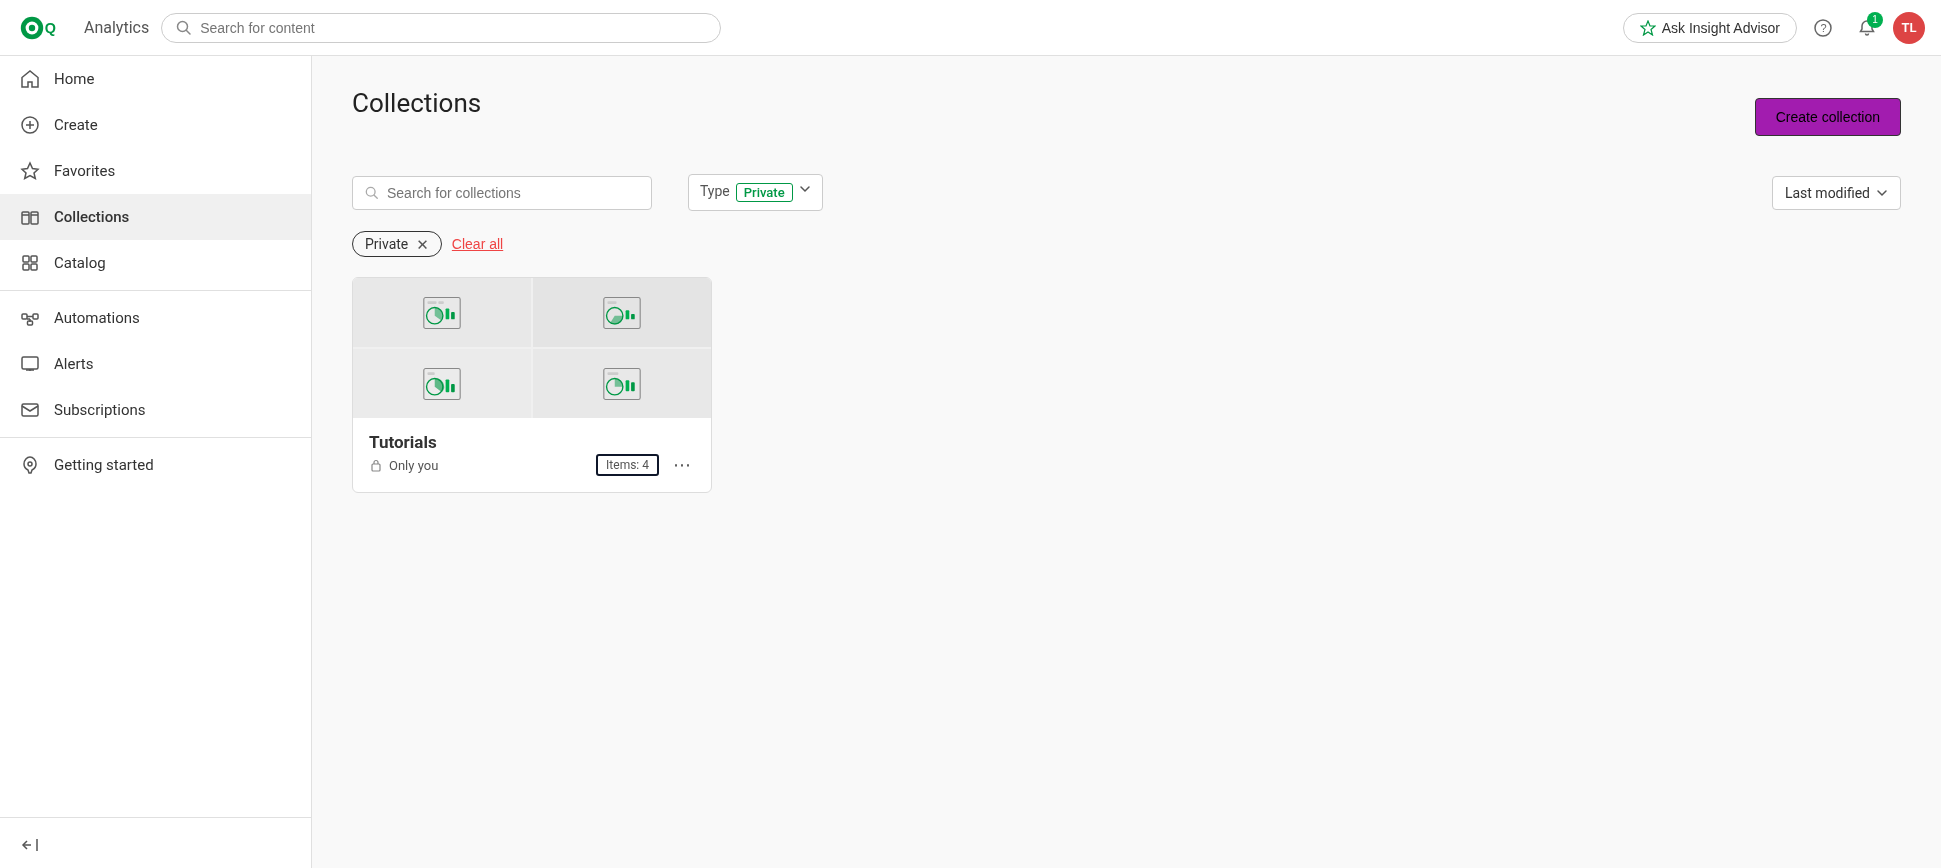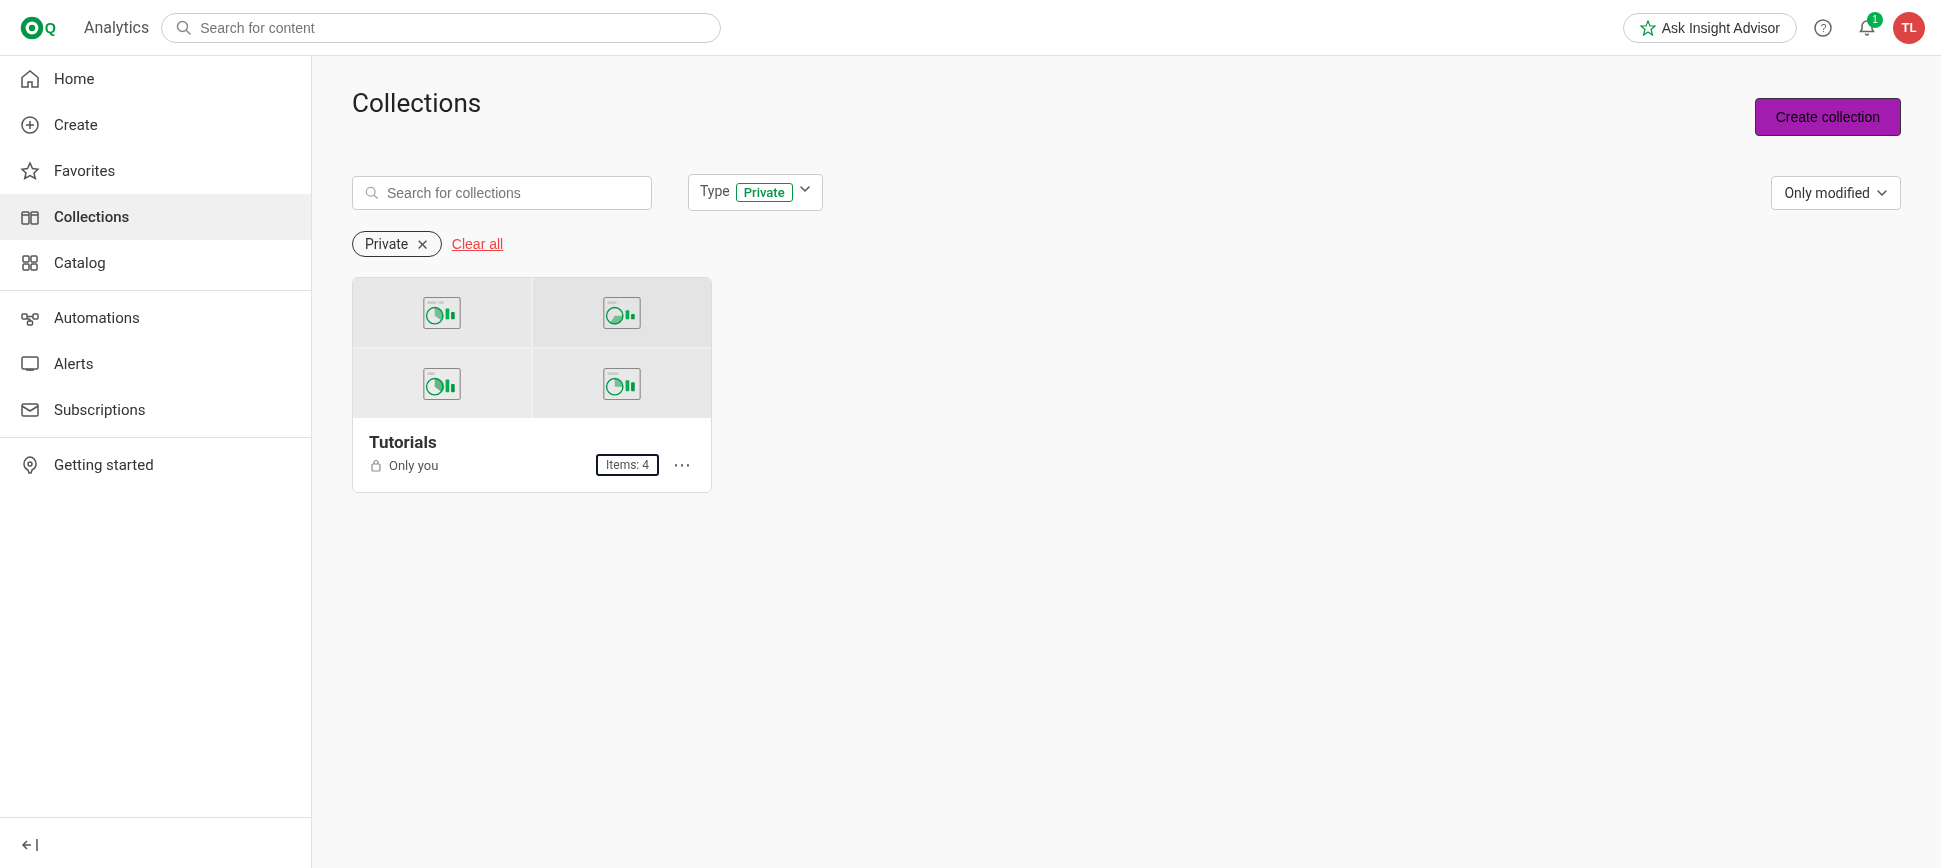--- a/index.html
+++ b/index.html
@@ -298,21 +298,21 @@
 
         <div class="type-filter">
           <span class="type-label">Type</span>
           <span class="type-value">Private</span>
           <svg width="12" height="12" viewBox="0 0 12 12" fill="none">
             <polyline points="2,4 6,8 10,4" stroke="#555" stroke-width="1.5" fill="none" stroke-linecap="round"></polyline>
           </svg>
         </div>
 
         <div class="sort-dropdown">
-          <span>Only modified</span>
+          <span>Last modified</span>
           <svg width="12" height="12" viewBox="0 0 12 12" fill="none">
             <polyline points="2,4 6,8 10,4" stroke="#555" stroke-width="1.5" fill="none" stroke-linecap="round"></polyline>
           </svg>
         </div>
       </div>
 
       <div class="filter-row">
         <div class="chip">
           <span>Private</span>
           <button class="chip-clear">✕</button>

